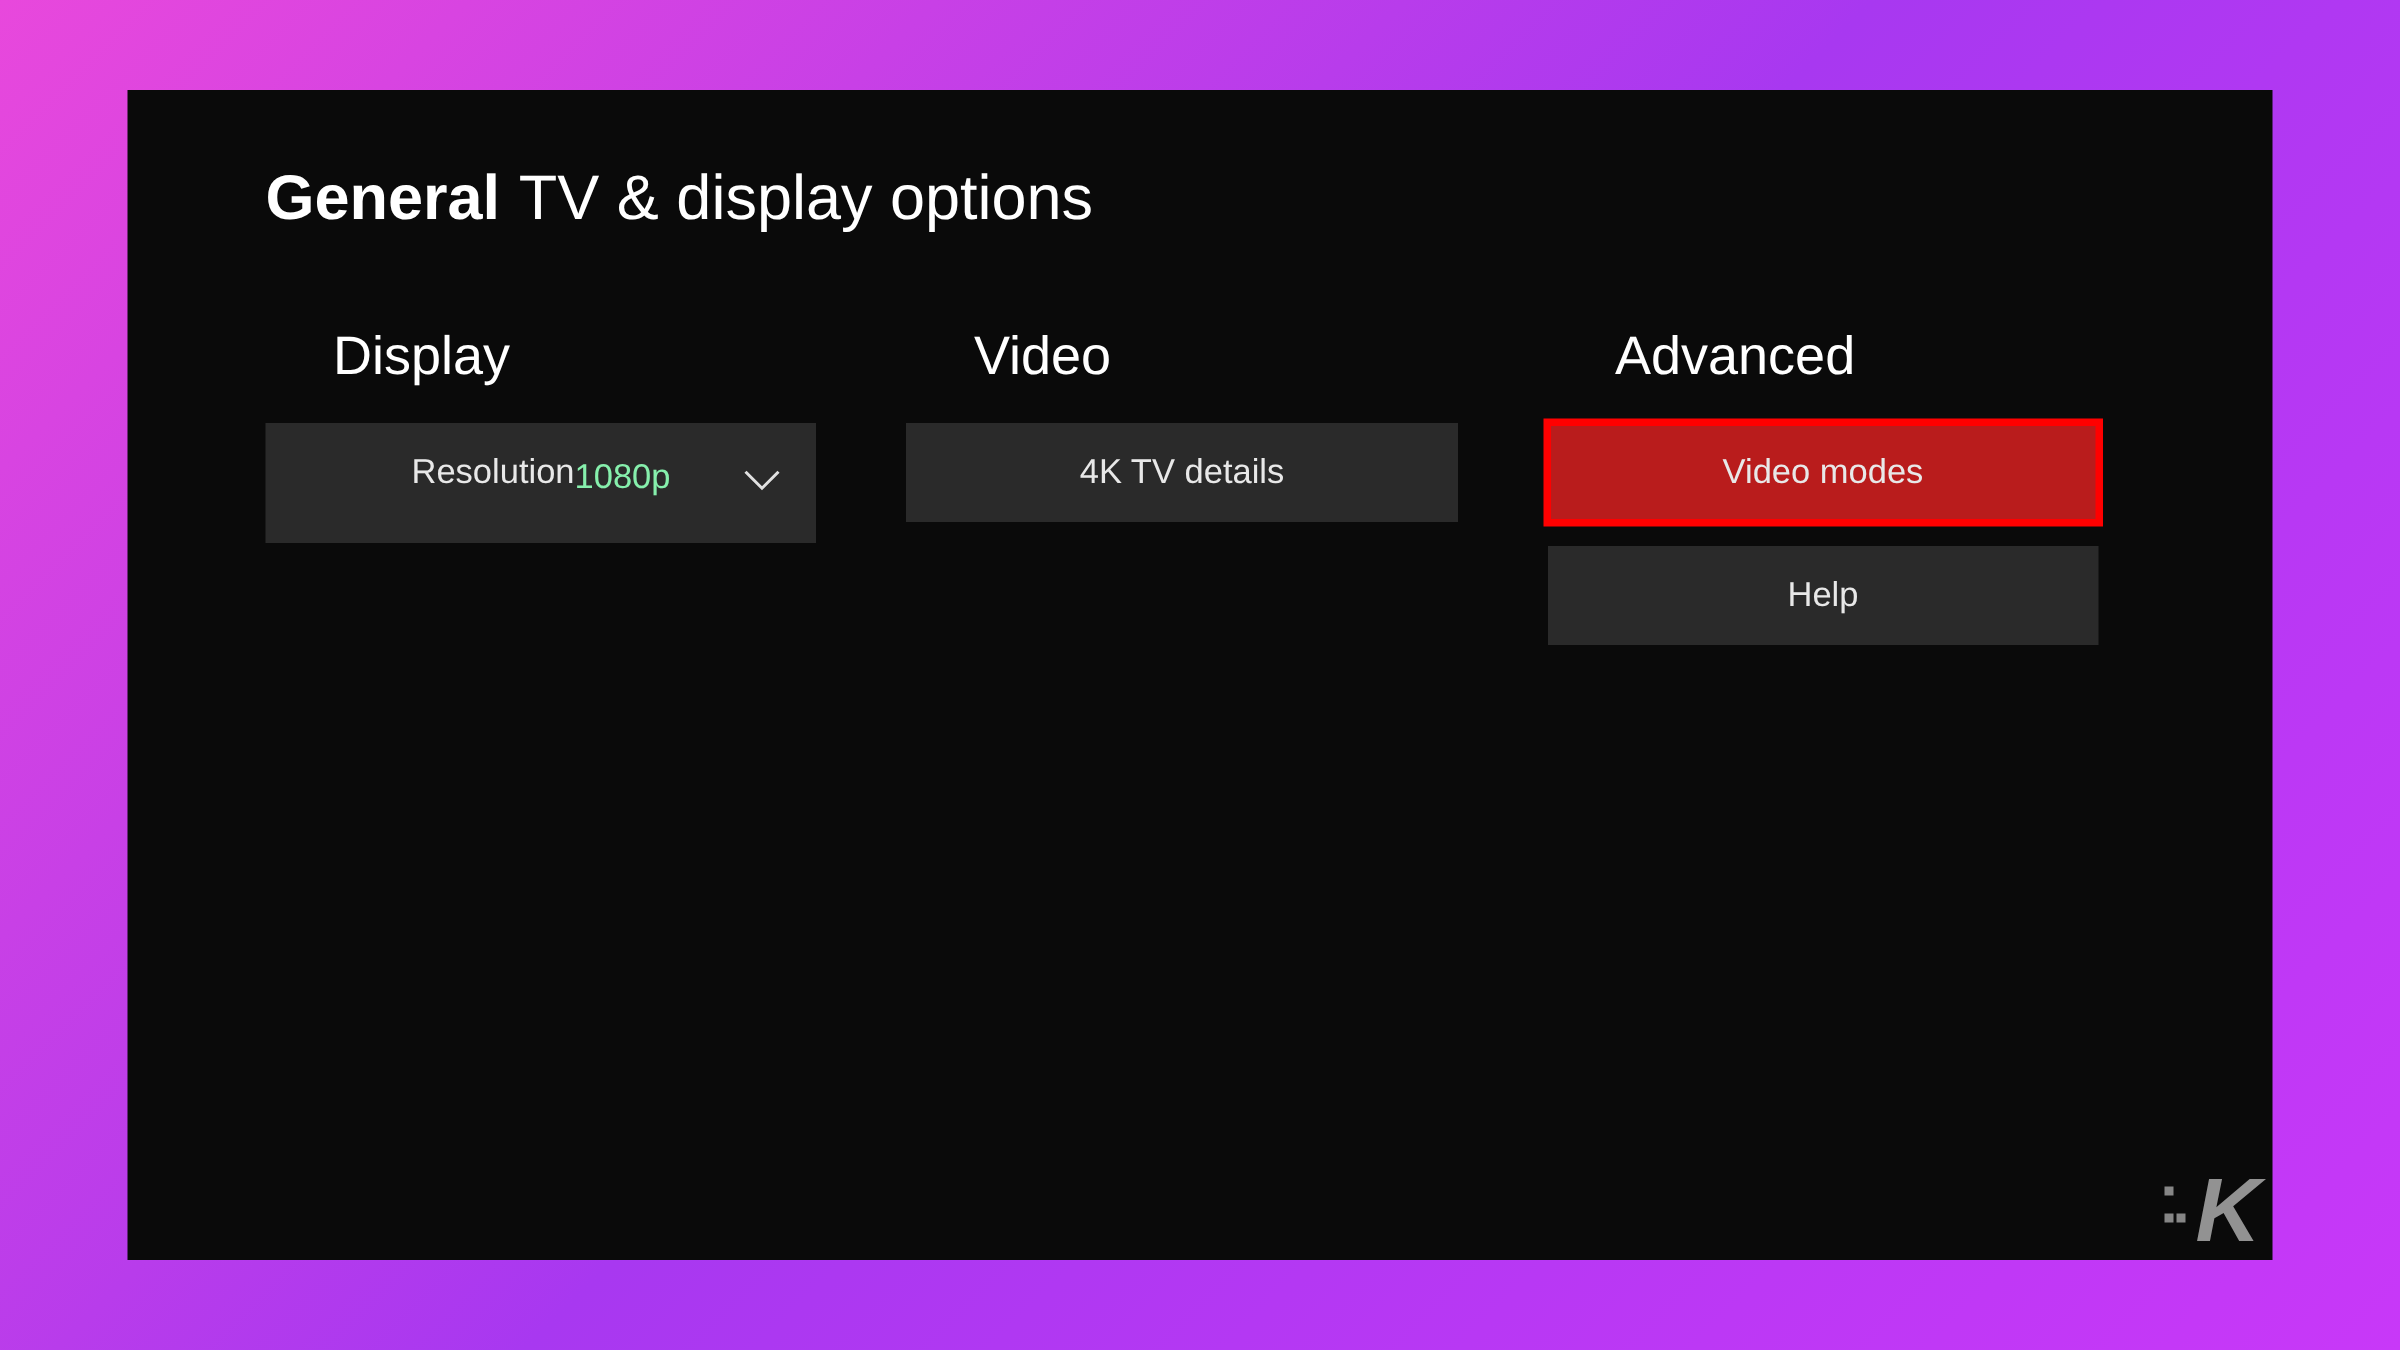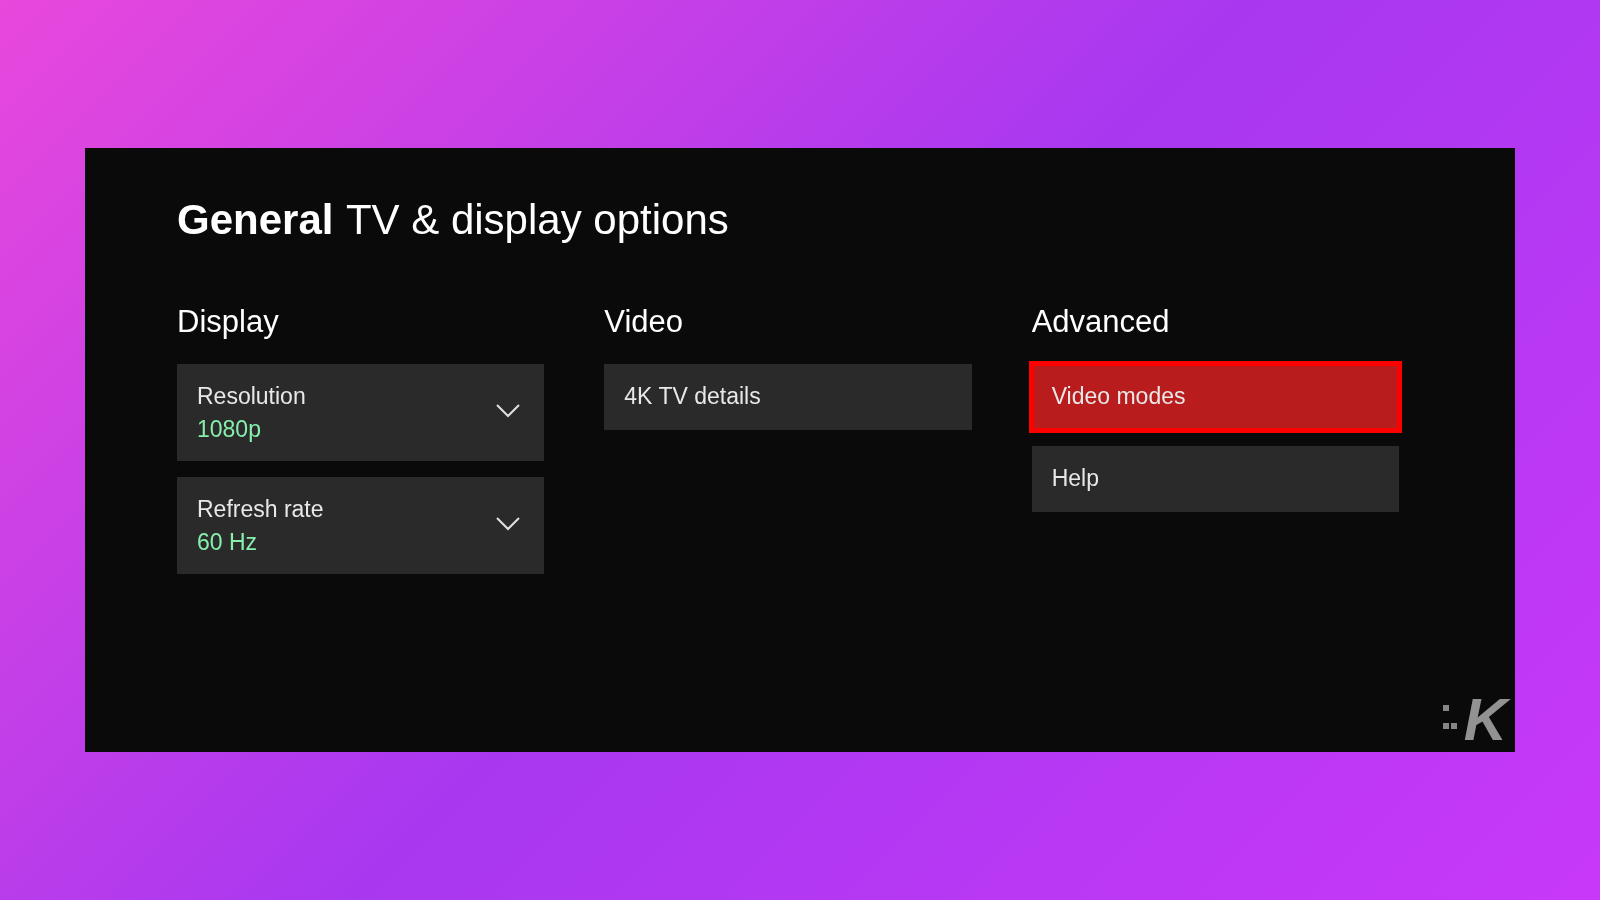--- a/index.html
+++ b/index.html
@@ -12,21 +12,21 @@
       height: 900px;
       background: linear-gradient(135deg, #e848dc 0%, #a838f0 50%, #c838f8 100%);
       font-family: "Segoe UI", Arial, sans-serif;
       display: flex;
       align-items: center;
       justify-content: center;
       overflow: hidden;
     }
     .screen {
       width: 1430px;
-      height: 604px;
+      height: 780px;
       background: #0a0a0a;
       position: relative;
       padding: 48px 116px 0 92px;
     }
     .page-title {
       margin-bottom: 60px;
     }
     .page-title .bold {
       font-weight: 700;
       font-size: 42px;
@@ -40,34 +40,35 @@
     }
     .columns {
       display: flex;
       gap: 60px;
     }
     .column {
       flex: 1;
       max-width: 370px;
     }
     .column-header {
-      font-size: 31px;
+      font-size: 36px;
       font-weight: 500;
       color: #ffffff;
       margin-bottom: 24px;
+      margin-left: 45px;
     }
     .tile {
       background: #2a2a2a;
       padding: 18px 20px;
       margin-bottom: 16px;
       position: relative;
       cursor: pointer;
       min-height: 64px;
       display: flex;
-      flex-direction: column;
+      flex-direction: row;
       justify-content: center;
     }
     .tile.dropdown {
       min-height: 80px;
     }
     .tile-label {
       font-size: 23px;
       color: #e8e8e8;
       line-height: 1.3;
     }
@@ -138,29 +139,20 @@
       <div class="tile dropdown">
         <div class="tile-label">Resolution</div>
         <div class="tile-value">1080p</div>
         <span class="chevron">
           <svg viewBox="0 0 28 18">
               <polyline points="3,4 14,15 25,4"></polyline>
             </svg>
         </span>
       </div>
 
-      <div class="tile dropdown">
-        <div class="tile-label">Refresh rate</div>
-        <div class="tile-value">60 Hz</div>
-        <span class="chevron">
-          <svg viewBox="0 0 28 18">
-              <polyline points="3,4 14,15 25,4"></polyline>
-            </svg>
-        </span>
-      </div>
 
     </div>
 
     <div class="column">
       <div class="column-header">Video</div>
 
       <div class="tile">
         <div class="tile-label">4K TV details</div>
       </div>
 

